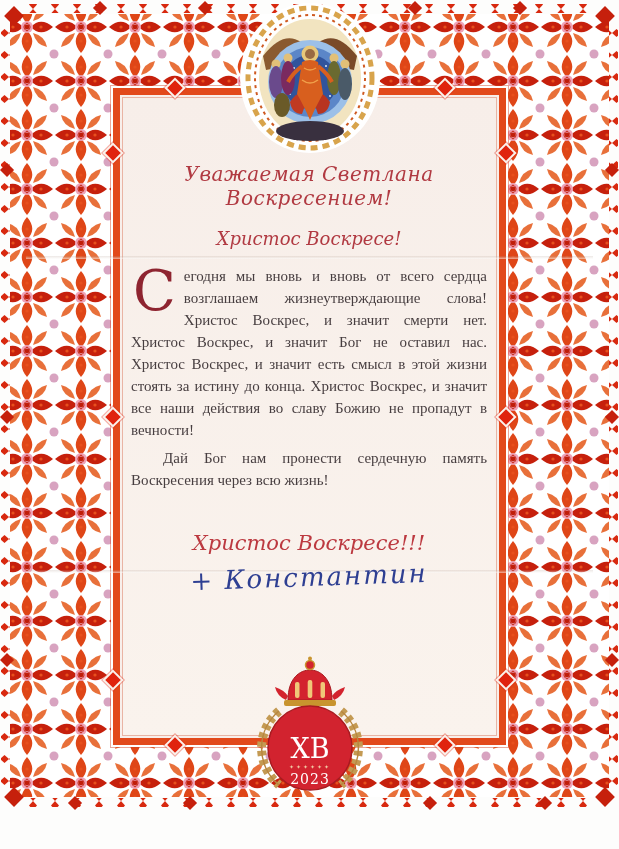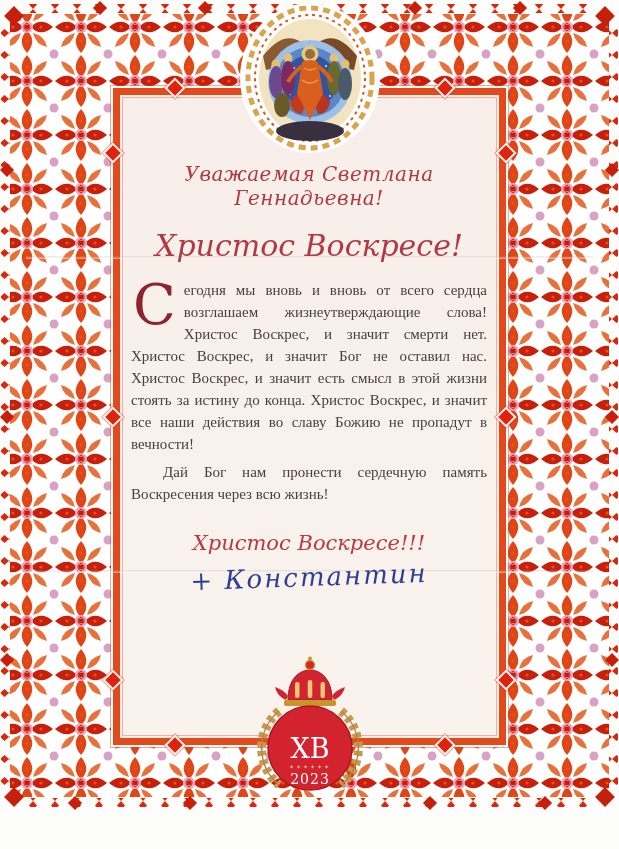--- a/index.html
+++ b/index.html
@@ -12,21 +12,21 @@
                    inset 0 0 0 2px #f8efeb,inset 0 0 0 3px #e9b4a4;}
   .fd{position:absolute;width:11px;height:11px;background:#e0230e;z-index:2;
       transform:translate(-50%,-50%) rotate(45deg);
       box-shadow:0 0 0 2px #faf2ec,0 0 0 3px rgba(224,35,14,.4);}
   .crease{position:absolute;left:26px;right:26px;height:3px;z-index:2;
       background:linear-gradient(to bottom,rgba(125,92,70,.14),rgba(255,255,255,.55));}
   .content{position:absolute;left:131px;top:88px;width:356px;z-index:3;color:#473e40;}
   .salutation{margin:74px 0 0;text-align:center;font-family:"DejaVu Serif",serif;font-style:italic;
       font-size:20px;color:#b13a42;letter-spacing:.5px;}
   .greeting{margin:18px 0 0;text-align:center;font-family:"DejaVu Serif",serif;font-style:italic;
-      font-size:30px;color:#b13a42;}
+      font-size:18px;color:#b13a42;}
   .para{margin:16px 0 0;font-size:15px;line-height:22px;text-align:justify;}
   .para.follow{margin-top:6px;}
   .dropcap{float:left;font-family:"DejaVu Serif",serif;font-size:56px;line-height:46px;
       color:#8e2430;padding:3px 8px 0 2px;}
   .indent{text-indent:32px;}
   .footer-block{position:absolute;left:131px;top:531px;width:356px;z-index:3;}
   .closing{margin:0;text-align:center;font-family:"DejaVu Serif",serif;font-style:italic;
       font-size:21px;color:#bc3940;}
   .signature{margin:7px 0 0;text-align:center;font-family:"DejaVu Serif",serif;font-style:italic;
       font-size:26px;color:#2e3f92;transform:rotate(-2deg);letter-spacing:2px;}
@@ -161,21 +161,21 @@
         <circle cx="72" cy="52" r="5" fill="#9a6a42"></circle>
         <path d="M64 60 Q72 56 80 60 L85 92 Q79 102 72 118 Q65 102 59 92 Z" fill="#d85f1e"></path>
         <path d="M66 66 Q72 70 78 66 M64 78 Q72 84 80 78" fill="none" stroke="#f0a04a" stroke-width="1.5"></path>
         <path d="M64 64 Q54 72 50 80" fill="none" stroke="#d85f1e" stroke-width="4"></path>
         <path d="M80 64 Q90 72 94 80" fill="none" stroke="#d85f1e" stroke-width="4"></path>
       </g>
     </svg>
   </div>
 
   <main class="content">
-    <p class="salutation">Уважаемая Светлана Геннадьевна!</p>
+    <p class="salutation">Уважаемая Светлана Воскресением!</p>
     <p class="greeting">Христос Воскресе!</p>
     <p class="para">
       <span class="dropcap">С</span><span>егодня мы вновь и вновь от всего сердца возглашаем жизнеутверждающие слова! Христос Воскрес, и значит смерти нет. Христос Воскрес, и значит Бог не оставил нас. Христос Воскрес, и значит есть смысл в этой жизни стоять за истину до конца. Христос Воскрес, и значит все наши действия во славу Божию не пропадут в вечности!</span>
     </p>
     <p class="para follow indent">Дай Бог нам пронести сердечную память Воскресения через всю жизнь!</p>
   </main>
 
   <div class="footer-block">
     <p class="closing">Христос Воскресе!!!</p>
     <div class="signature">+ Константин</div>

